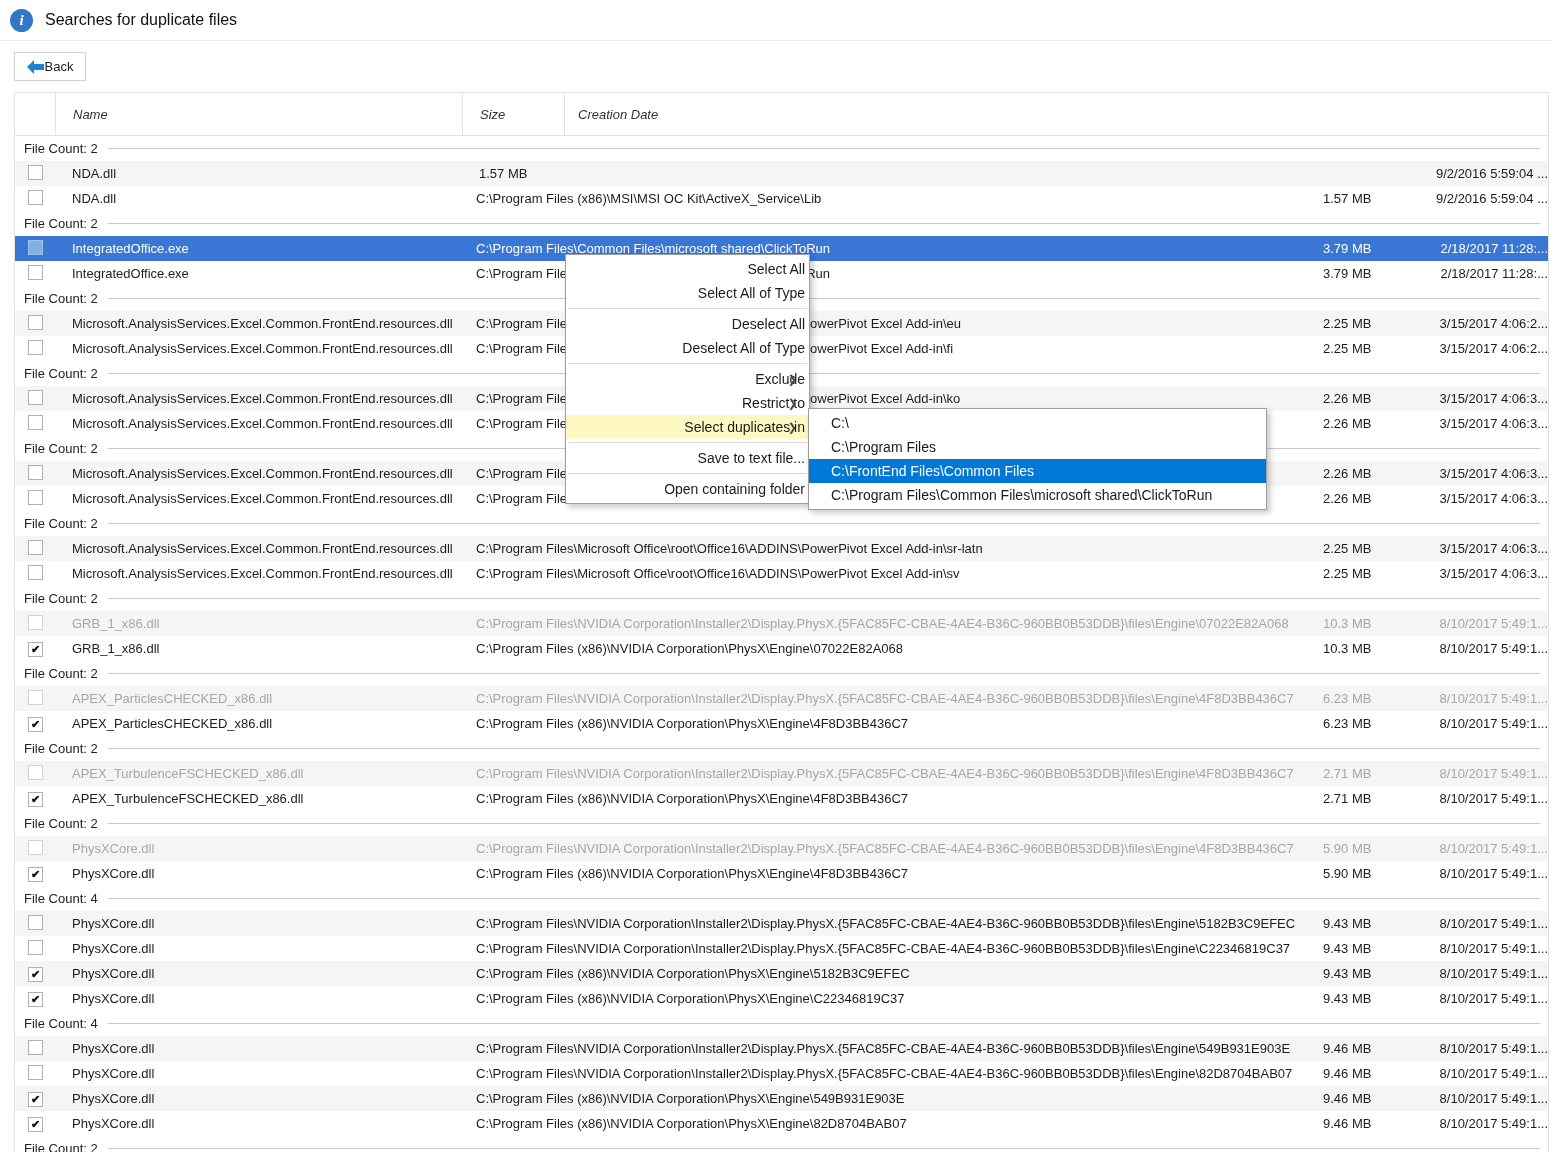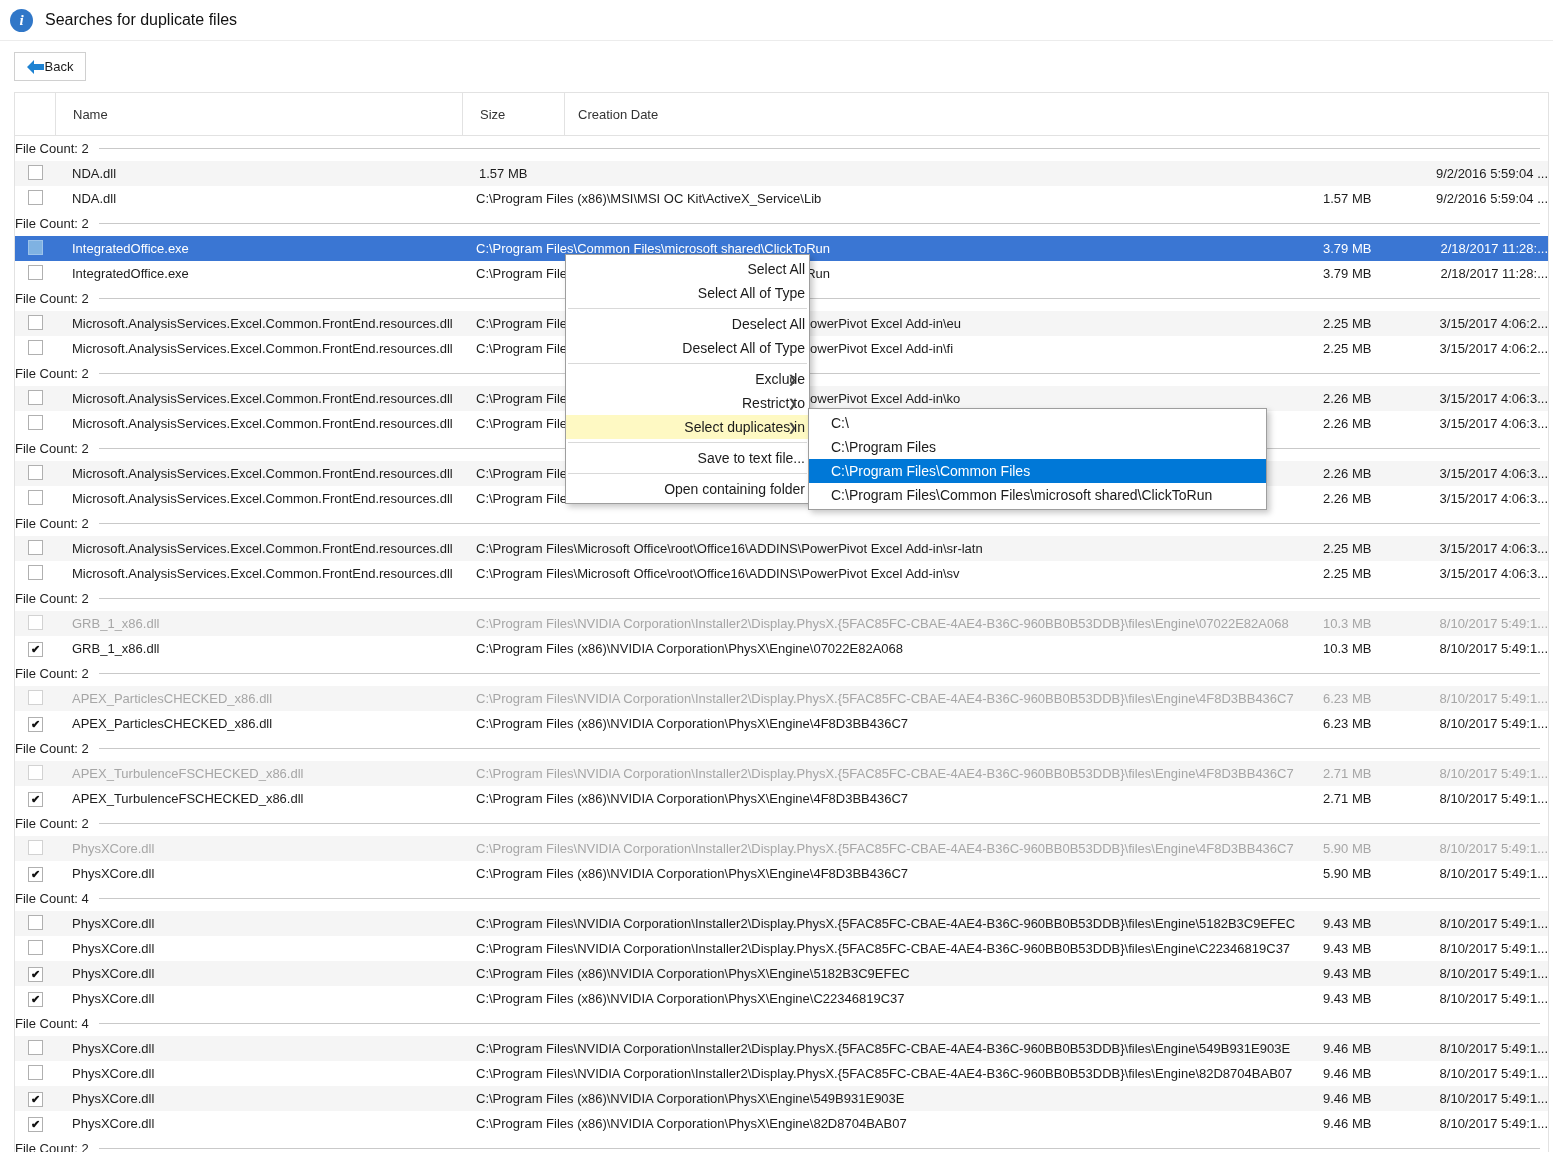--- a/index.html
+++ b/index.html
@@ -13,31 +13,31 @@
     font-family:"Liberation Serif", serif; font-weight:bold; font-size:15px; font-style:italic; }
   .title { margin-left:12px; font-size:16px; color:#111; }
 
   .back-button { position:absolute; left:14px; top:52px; width:72px; height:29px;
     background:#fff; border:1px solid #d0d0d0; display:flex; align-items:center;
     justify-content:center; gap:1px; font-size:13px; color:#1a1a1a; cursor:pointer;
     font-family:"Liberation Sans", sans-serif; }
 
   .table { position:absolute; left:14px; top:92px; width:1535px;
     border-top:1px solid #e2e2e2; border-left:1px solid #e2e2e2; border-right:1px solid #e2e2e2; }
-  .thead { display:flex; height:43px; border-bottom:1px solid #e2e2e2; background:#fff; }
+  .thead { display:flex; height:43px; border-bottom:1px solid #e2e2e2; background:#fff;font-style:italic; }
   .th { display:flex; align-items:center; font-size:13px; color:#333;
     border-right:1px solid #e2e2e2; overflow:hidden; white-space:nowrap; }
   .th-check { flex:0 0 41px; }
   .th-name  { flex:0 0 407px; padding-left:17px; }
   .th-path  { flex:0 0 844px; padding-left:14px; }
   .th-size  { flex:0 0 102px; padding-left:17px; }
   .th-date  { flex:1; padding-left:13px; border-right:none; }
 
   .group-header { display:flex; align-items:center; height:25px; font-size:13px; color:#222; background:#fff; }
-  .gh-label { margin-left:0; white-space:nowrap; }
+  .gh-label { margin-left:9px; white-space:nowrap; }
   .gh-line { flex:1; height:1px; background:#c9c9c9; margin:0 8px 0 10px; }
 
   .row { display:flex; height:25px; line-height:25px; font-size:13px; color:#1c1c1c; background:#fff; }
   .row.stripe { background:#f5f5f5; }
   .row.gray { color:#a6a6a6; }
   .row.selected { background:#3a76d3; color:#fff; }
   .c-check { flex:0 0 41px; }
   .checkbox { display:inline-block; width:15px; height:15px; border:1px solid #b0b0b0;
     background:#fff; margin:4px 0 0 13px; text-align:center; line-height:13px;
     font-size:11px; font-weight:bold; color:#111; }
@@ -348,15 +348,15 @@
     <div class="menu-item">Restrict to<span class="menu-arrow">❯</span></div>
     <div class="menu-item highlighted">Select duplicates in<span class="menu-arrow">❯</span></div>
     <div class="menu-sep"></div>
     <div class="menu-item">Save to text file...</div>
     <div class="menu-sep"></div>
     <div class="menu-item">Open containing folder</div>
   </div>
 <div class="submenu" id="submenu">
     <div class="submenu-item">C:\</div>
     <div class="submenu-item">C:\Program Files</div>
-    <div class="submenu-item selected">C:\Program Files\Common Files</div>
+    <div class="submenu-item selected">C:\FrontEnd Files\Common Files</div>
     <div class="submenu-item">C:\Program Files\Common Files\microsoft shared\ClickToRun</div>
   </div>
 
 </body></html>

